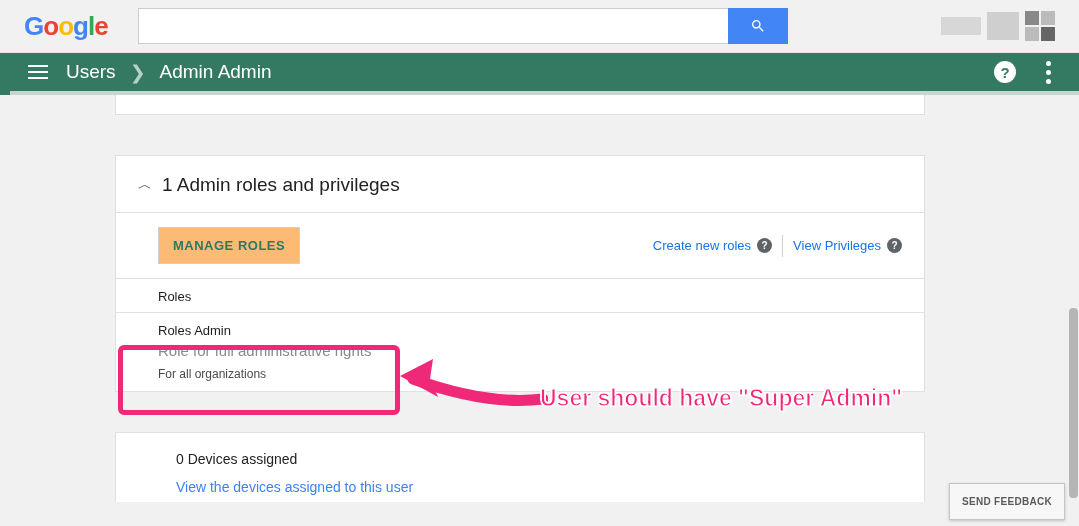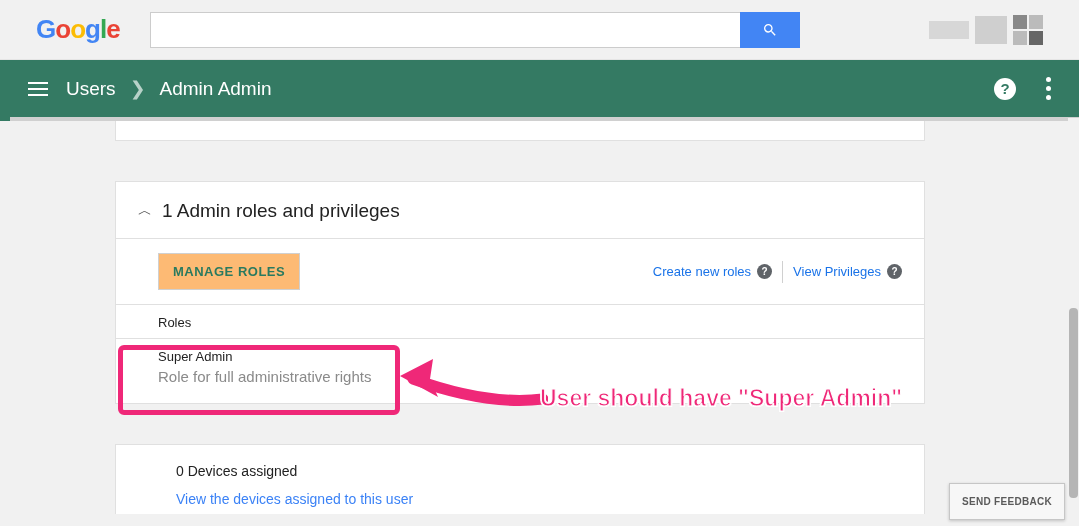--- a/index.html
+++ b/index.html
@@ -5,25 +5,25 @@
   * { box-sizing: border-box; margin: 0; padding: 0; }
   body {
     font-family: Arial, Helvetica, sans-serif;
     background: #f1f1f1;
     width: 1079px;
     height: 526px;
     overflow: hidden;
     position: relative;
   }
   .topbar {
-    height: 60px;
+    height: 53px;
     background: #f1f1f1;
     display: flex;
     align-items: center;
-    padding: 0 36px;
+    padding: 0 24px;
     border-bottom: 1px solid #e5e5e5;
   }
   .logo {
     font-size: 26px;
     font-weight: bold;
     letter-spacing: -1px;
     margin-right: 30px;
   }
   .logo .b { color:#4285F4; }
   .logo .r { color:#EA4335; }
@@ -62,21 +62,21 @@
   }
   .chip { background:#ccc; display:inline-block; }
   .chip.a { width:40px; height:18px; background:#d7d7d7;}
   .chip.b { width:32px; height:28px; background:#cfcfcf;}
   .chip.c1 { width:14px; height:14px; background:#888;}
   .chip.c2 { width:14px; height:14px; background:#bbb;}
   .chip.c3 { width:14px; height:14px; background:#666;}
   .chipgrid { display:flex; flex-direction:column; gap:2px;}
   .chiprow { display:flex; gap:2px;}
   .greenbar {
-    height: 57px;
+    height: 38px;
     background: #347a63;
     display: flex;
     align-items: center;
     color: #fff;
     padding: 0 28px;
   }
   .hamburger {
     width: 20px; height: 14px;
     display: flex; flex-direction: column;
     justify-content: space-between;
@@ -288,22 +288,23 @@
         </span>
         <span class="vdivider"></span>
         <span class="blue-link">
           <span>View Privileges</span>
           <span class="qmark">?</span>
         </span>
       </div>
     </div>
     <div class="roles-hdr">Roles</div>
     <div class="role-row">
-      <div class="role-name">Super Admin</div>
+      <div class="role-name">Roles Admin</div>
       <div class="role-desc">Role for full administrative rights</div>
+      <div class="role-scope">For all organizations</div>
     </div>
   </div>
 
   <div class="card devices-card" style="margin-bottom:0; border-bottom:none; height:70px;">
     <div class="dev-title">0 Devices assigned</div>
     <div class="dev-sub">View the devices assigned to this user</div>
   </div>
 </div>
 
 <div class="highlight-box" style="left:118px; top:345px; width:282px; height:70px;"></div>

